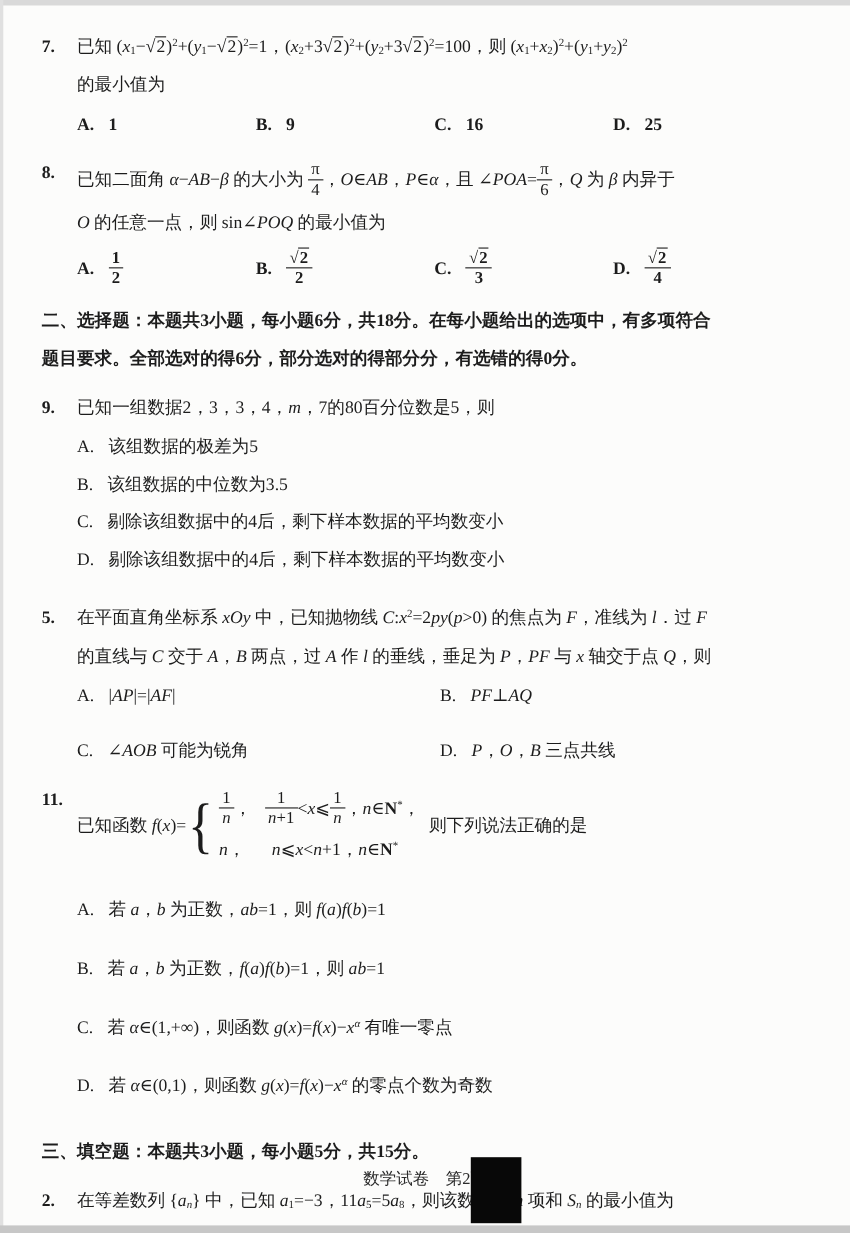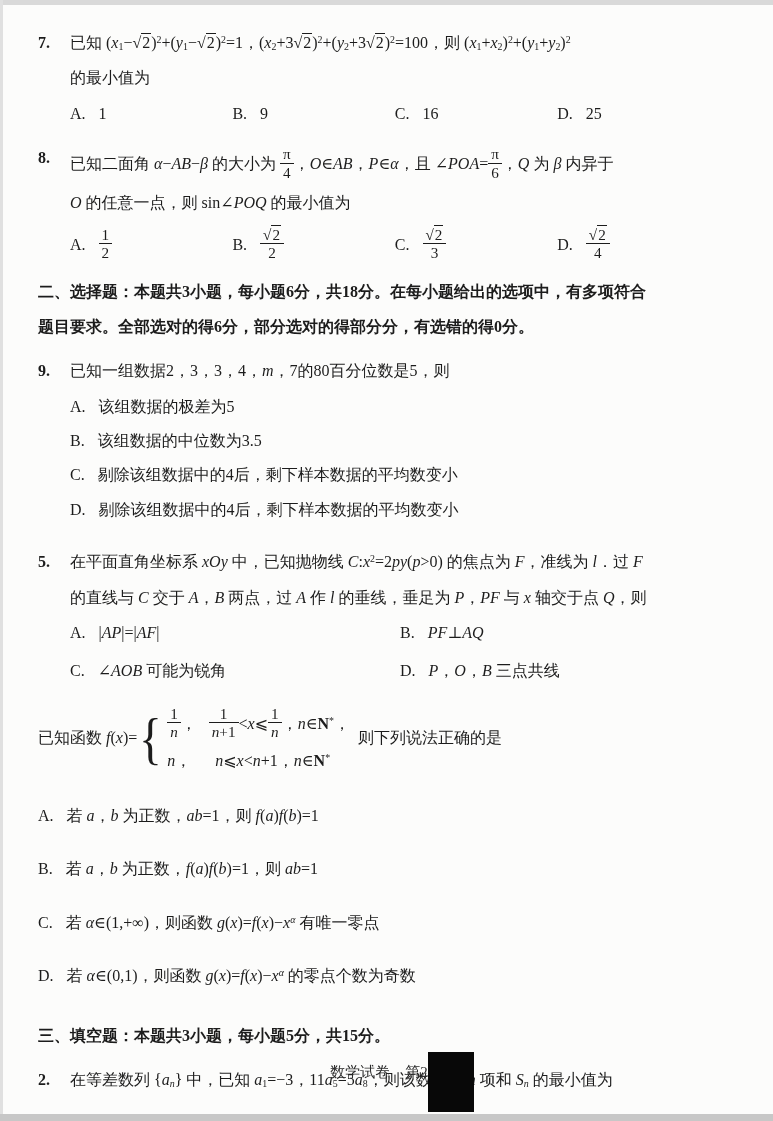--- a/index.html
+++ b/index.html
@@ -16,22 +16,22 @@
   .edge-bottom { position:absolute; bottom:0; left:0; right:0; height:7px; background:#c7c7c7; }
 
   .q { display:flex; margin-bottom:18px; }
   .qnum { flex:0 0 32px; width:32px; font-weight:600; }
   .qbody { flex:1; min-width:0; }
   .stem { margin-bottom:9px; }
   .secblock { margin:2px 0 18px 0; }
   .sechead { font-weight:bold; margin-bottom:8px; }
 
   .opts4 { display:flex; margin-top:6px; }
-  .opts4 .opt { flex:0 0 24.5%; }
-  .opts2 { display:grid; grid-template-columns:330px 1fr; row-gap:12px; margin-top:8px; }
+  .opts4 .opt { flex:0 0 24.5%;font-weight:bold; }
+  .opts2 { display:grid; grid-template-columns:330px 1fr; row-gap:24px; margin-top:8px; }
   .optstack .opt { margin-bottom:8px; }
   .optstack-wide .opt { margin-bottom:15px;margin-top:27px; }
   .olabel { margin-right:13px; }
 
   i { font-style:italic; }
   sup { font-size:0.62em; vertical-align:0.55em; }
   sub { font-size:0.62em; vertical-align:-0.25em; }
 
   .sq { white-space:nowrap; }
   .sq .rd { border-top:1.2px solid currentColor; padding:0 1px; }
@@ -112,20 +112,21 @@
       <div class="opts2">
         <div class="opt"><span class="olabel">A.</span><span class="otext">|<i>AP</i>|=|<i>AF</i>|</span></div>
         <div class="opt"><span class="olabel">B.</span><span class="otext"><i>PF</i>⊥<i>AQ</i></span></div>
         <div class="opt"><span class="olabel">C.</span><span class="otext">∠<i>AOB</i> 可能为锐角</span></div>
         <div class="opt"><span class="olabel">D.</span><span class="otext"><i>P</i>，<i>O</i>，<i>B</i> 三点共线</span></div>
       </div>
     </div>
   </section>
 
   <section class="q">
+    <div class="qnum">11.</div>
     <div class="qbody">
       <p class="stem">已知函数 <i>f</i>(<i>x</i>)=<span class="cases">
             <span class="brace">{</span>
             <span class="crows">
               <span class="crow"><span class="frac"><span class="num">1</span><span class="den"><i>n</i></span></span>，&nbsp;&nbsp;&nbsp;<span class="frac"><span class="num">1</span><span class="den"><i>n</i>+1</span></span>&lt;<i>x</i>⩽<span class="frac"><span class="num">1</span><span class="den"><i>n</i></span></span>，<i>n</i>∈<b>N</b><sup>*</sup>，</span>
               <span class="crow"><i>n</i>，&nbsp;&nbsp;&nbsp;&nbsp;&nbsp;&nbsp;<i>n</i>⩽<i>x</i>&lt;<i>n</i>+1，<i>n</i>∈<b>N</b><sup>*</sup></span>
             </span>
           </span>&nbsp;&nbsp;则下列说法正确的是</p>
       <div class="optstack optstack-wide">
         <div class="opt"><span class="olabel">A.</span><span class="otext">若 <i>a</i>，<i>b</i> 为正数，<i>ab</i>=1，则 <i>f</i>(<i>a</i>)<i>f</i>(<i>b</i>)=1</span></div>

